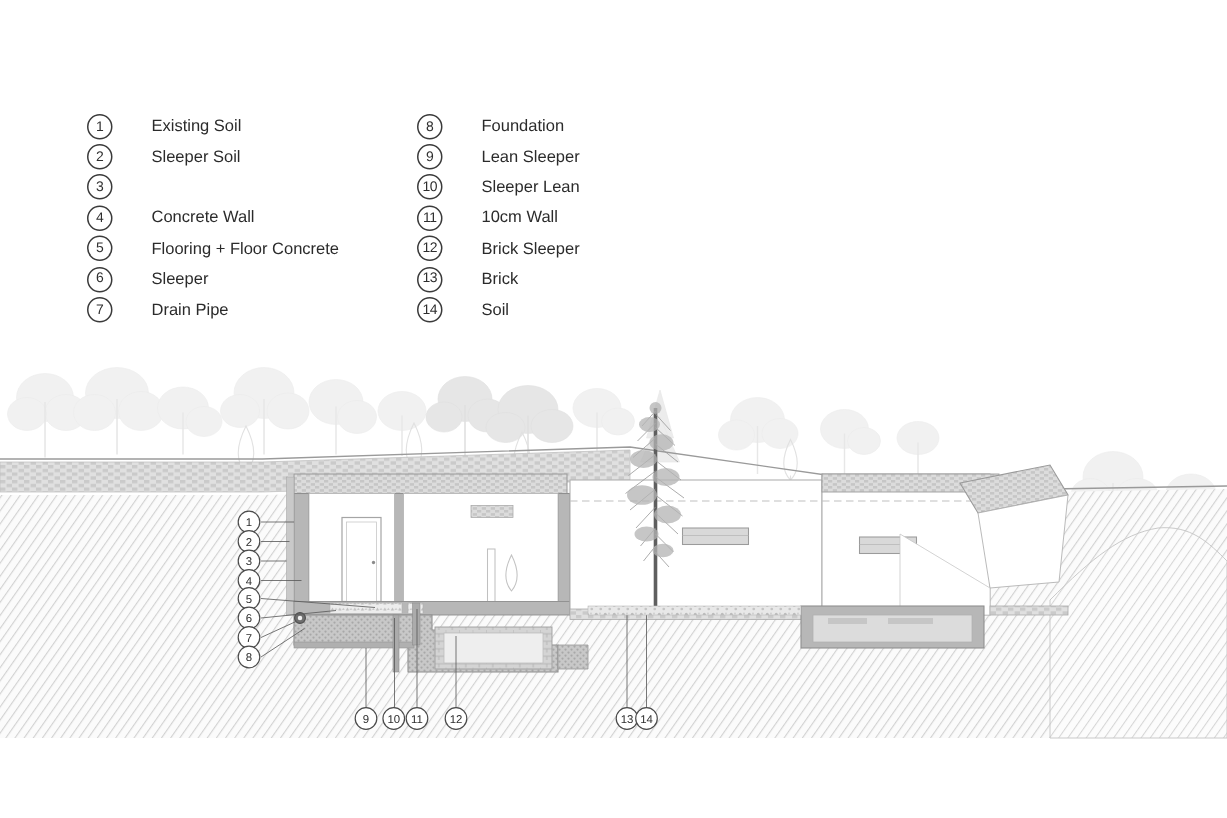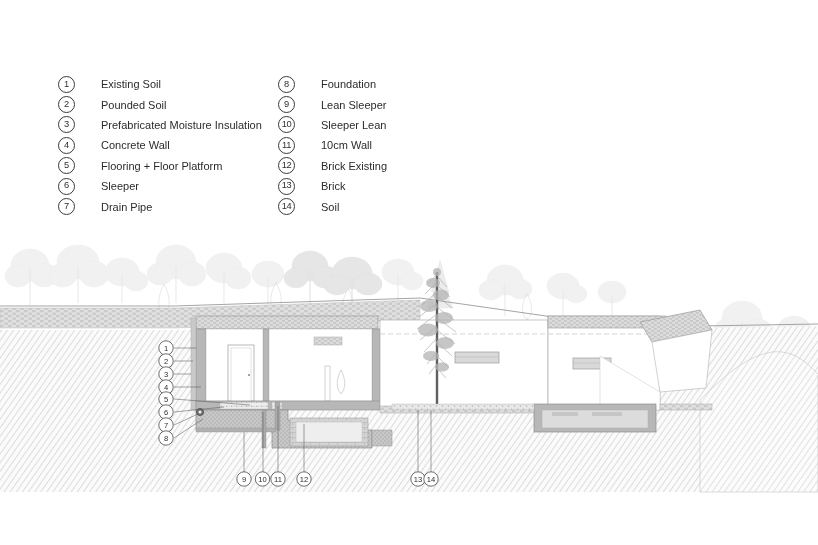--- a/index.html
+++ b/index.html
@@ -53,33 +53,32 @@
 
   <div class="legend">
 
     <div class="legend-col left">
       <div class="legend-row">
         <span class="legend-num">1</span>
         <span class="legend-label">Existing Soil</span>
       </div>
       <div class="legend-row">
         <span class="legend-num">2</span>
-        <span class="legend-label">Pounded Soil</span>
+        <span class="legend-label">Sleeper Soil</span>
       </div>
       <div class="legend-row">
         <span class="legend-num">3</span>
-        <span class="legend-label">Prefabricated Moisture Insulation</span>
       </div>
       <div class="legend-row">
         <span class="legend-num">4</span>
         <span class="legend-label">Concrete Wall</span>
       </div>
       <div class="legend-row">
         <span class="legend-num">5</span>
-        <span class="legend-label">Flooring + Floor Platform</span>
+        <span class="legend-label">Flooring + Floor Concrete</span>
       </div>
       <div class="legend-row">
         <span class="legend-num">6</span>
         <span class="legend-label">Sleeper</span>
       </div>
       <div class="legend-row">
         <span class="legend-num">7</span>
         <span class="legend-label">Drain Pipe</span>
       </div>
     </div>
@@ -96,21 +95,21 @@
       <div class="legend-row">
         <span class="legend-num">10</span>
         <span class="legend-label">Sleeper Lean</span>
       </div>
       <div class="legend-row">
         <span class="legend-num">11</span>
         <span class="legend-label">10cm Wall</span>
       </div>
       <div class="legend-row">
         <span class="legend-num">12</span>
-        <span class="legend-label">Brick Existing</span>
+        <span class="legend-label">Brick Sleeper</span>
       </div>
       <div class="legend-row">
         <span class="legend-num">13</span>
         <span class="legend-label">Brick</span>
       </div>
       <div class="legend-row">
         <span class="legend-num">14</span>
         <span class="legend-label">Soil</span>
       </div>
     </div>

